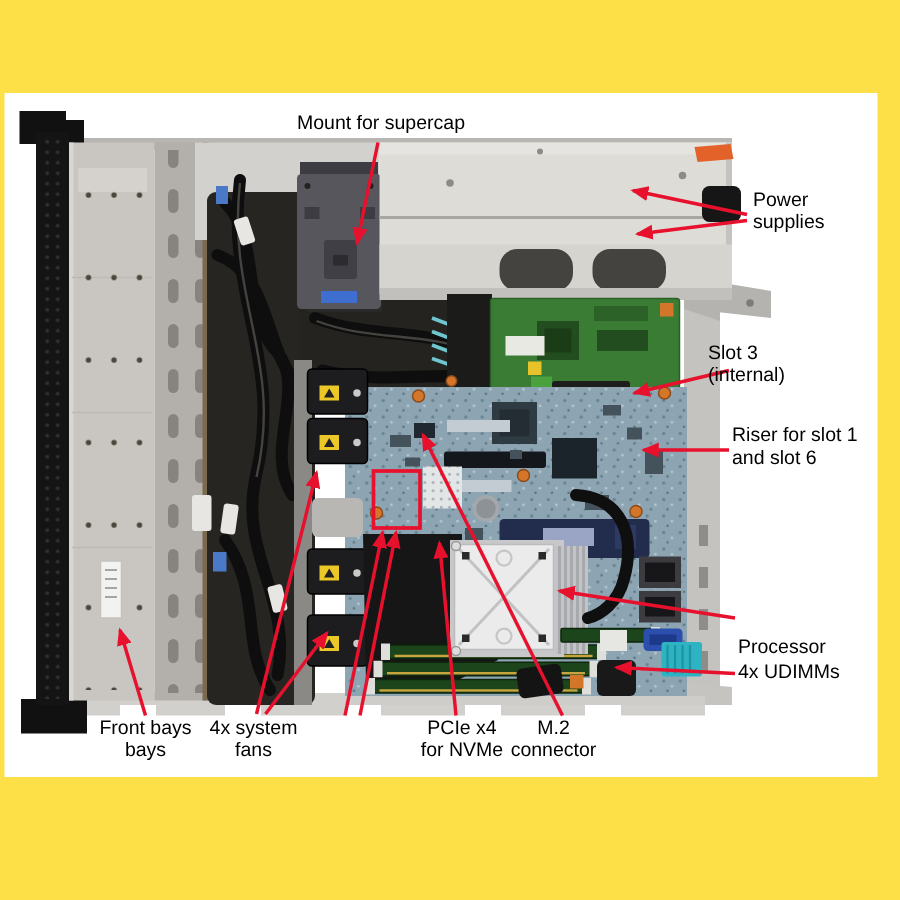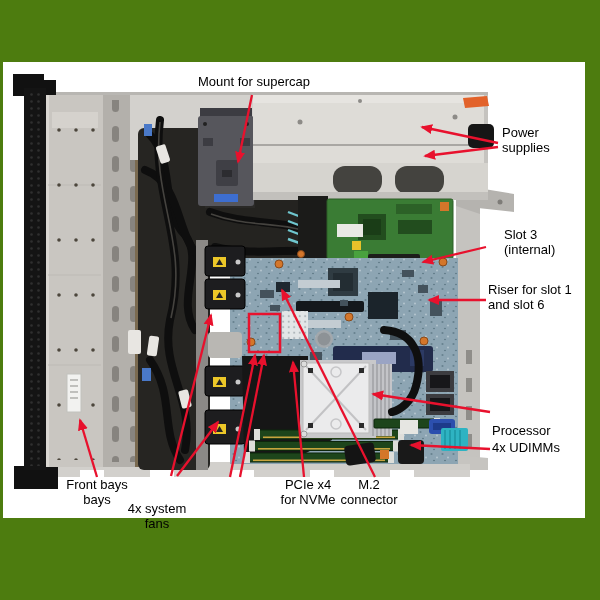--- a/index.html
+++ b/index.html
@@ -1,16 +1,16 @@
 <!DOCTYPE html>
 <html style="--anno-red: #e8112d;"><head>
 <meta charset="utf-8">
 <style>
   html,body{margin:0;padding:0;background:#000;}
-  .stage{position:relative;width:600px;height:600px;background:#4d7c0f;overflow:hidden;
+  .stage{position:relative;width:600px;height:600px;background:#fde047;overflow:hidden;
          font-family:"Liberation Sans",sans-serif;}
   .photo-bg{position:absolute;left:3px;top:62px;width:582px;height:456px;background:#fff;}
   svg.illus{position:absolute;left:0;top:0;width:600px;height:600px;}
   .lbl{position:absolute;font-size:13px;line-height:14.6px;color:#000;white-space:pre-line;z-index:5;}
   .ctr{text-align:center;}
   .anno-stroke{stroke:var(--anno-red,#e8112d);stroke-width:2.3;fill:none;}
   .anno-fill{fill:var(--anno-red,#e8112d);}
   .anno-box{fill:none;stroke:var(--anno-red,#e8112d);stroke-width:2.5;}
 </style>
 </head>
@@ -323,27 +323,27 @@
       <line class="anno-stroke" marker-end="url(#ah)" x1="230" y1="477" x2="255" y2="355"></line>
       <line class="anno-stroke" marker-end="url(#ah)" x1="240" y1="477" x2="264" y2="355"></line>
       <line class="anno-stroke" marker-end="url(#ah)" x1="304" y1="477" x2="293" y2="362"></line>
       <line class="anno-stroke" marker-end="url(#ah)" x1="375" y1="477" x2="282" y2="290"></line>
     </g>
   </svg>
 
   <div class="lbl ctr" style="left:168px;top:75px;width:172px;">Mount for supercap</div>
   <div class="lbl" style="left:502px;top:126px;">Power
 supplies</div>
-  <div class="lbl" style="left:504px;top:228px;">Slot 3
+  <div class="lbl" style="left:472px;top:228px;">Slot 3
 (internal)</div>
   <div class="lbl" style="left:488px;top:283px;">Riser for slot 1
 and slot 6</div>
   <div class="lbl" style="left:492px;top:424px;">Processor</div>
   <div class="lbl" style="left:492px;top:441px;">4x UDIMMs</div>
   <div class="lbl ctr" style="left:52px;top:478px;width:90px;">Front bays
 bays</div>
-  <div class="lbl ctr" style="left:112px;top:478px;width:90px;margin-top:24px;">4x system
+  <div class="lbl ctr" style="left:124px;top:478px;width:90px;">4x system
 fans</div>
   <div class="lbl ctr" style="left:263px;top:478px;width:90px;">PCIe x4
 for NVMe</div>
   <div class="lbl ctr" style="left:324px;top:478px;width:90px;">M.2
 connector</div>
 </div>
 
 </body></html>

